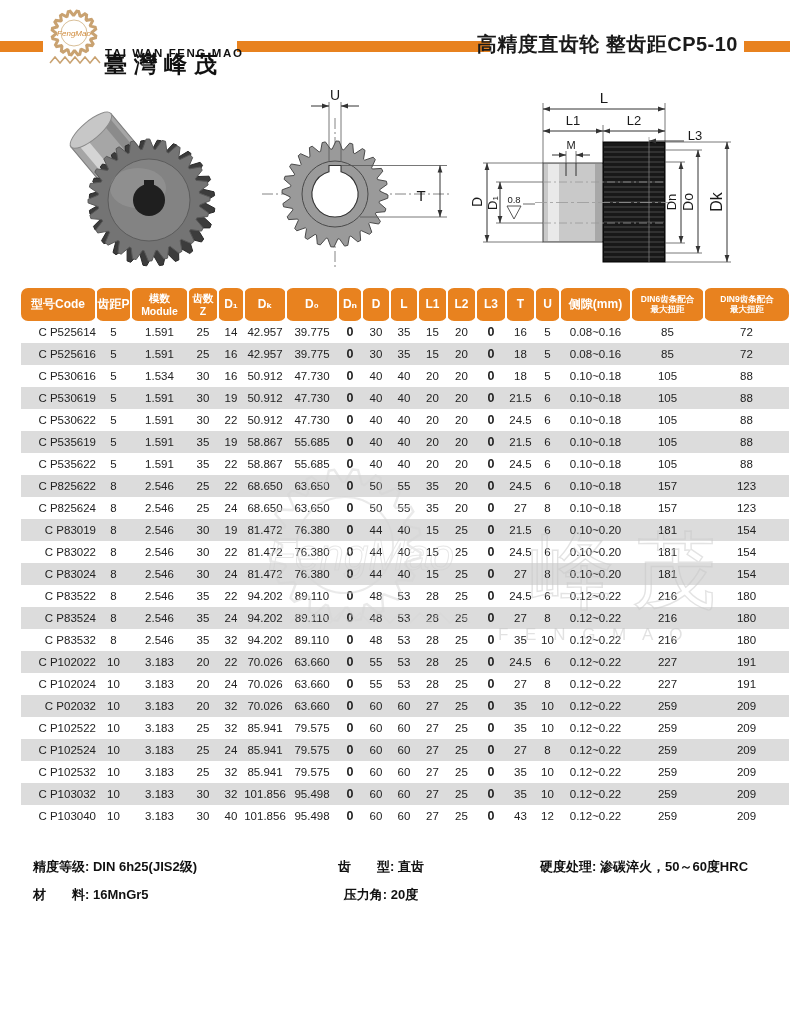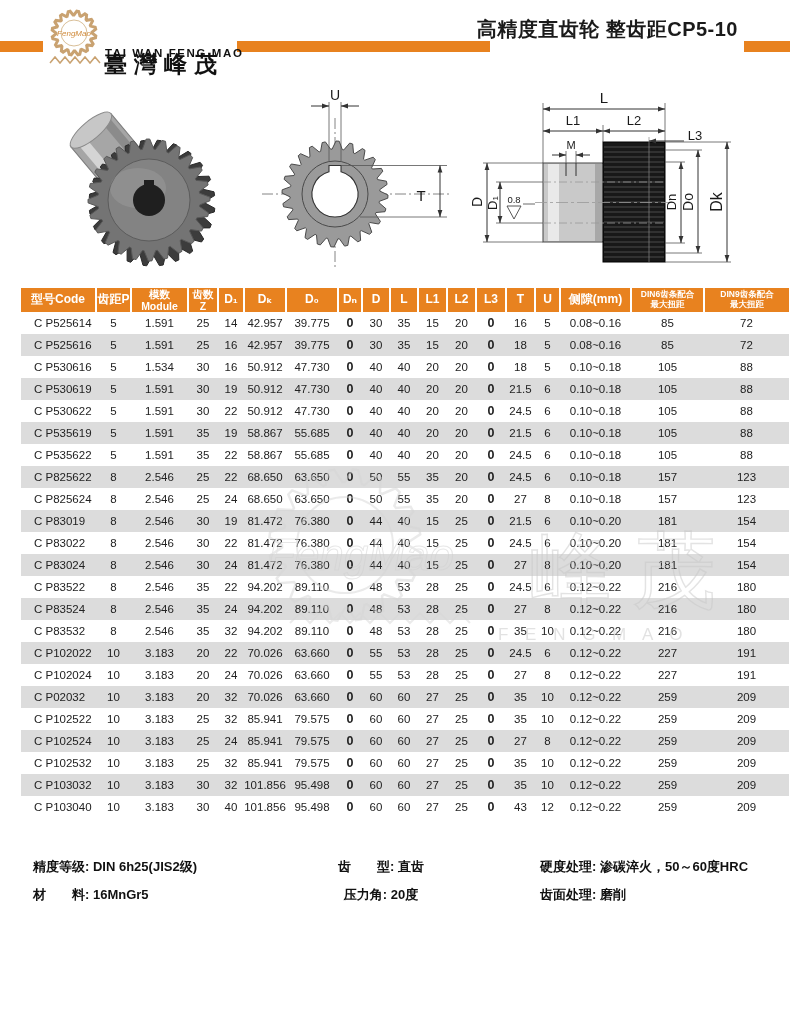--- a/index.html
+++ b/index.html
@@ -11,43 +11,43 @@
   .bar { position: absolute; top: 41px; height: 11px; background: var(--accent,#E8821F); }
   #bar1 { left: 0; width: 43px; }
   #bar2 { left: 237px; width: 253px; }
   #bar3 { left: 744px; width: 46px; }
 
   #logo { position: absolute; left: 46px; top: 5px; width: 230px; height: 68px; }
   #logo-icon { position: absolute; left: 0; top: 2px; }
   #logo-cn { position: absolute; left: 58px; top: 12px; font-size: 23px; font-weight: 700; letter-spacing: 7px; color: #111; white-space: nowrap; margin-top: 32px; }
   #logo-en { position: absolute; left: 59px; top: 42px; font-size: 11.5px; font-weight: 700; letter-spacing: 1.6px; color: #111; white-space: nowrap; }
 
-  #page-title { position: absolute; top: 16px; left: 0; width: 738px; text-align: right; font-size: 20px; font-weight: 700; letter-spacing: 0.5px; white-space: nowrap; }
+  #page-title { position: absolute; top: 31px; left: 0; width: 738px; text-align: right; font-size: 20px; font-weight: 700; letter-spacing: 0.5px; white-space: nowrap; }
 
   #drawings { position: absolute; left: 0; top: 85px; }
   #drawings text { fill: #1a1a1a; }
 
   #watermark { position: absolute; left: 0; top: 430px; opacity: .5; pointer-events: none; }
 
   #spec-table { position: absolute; left: 21px; top: 288px; width: 768px; border-collapse: collapse; table-layout: fixed; }
   #spec-table thead th {
-    background: var(--accent,#E8821F); color: #fff; font-weight: 700; height: 24px;
+    background: var(--accent,#E8821F); color: #fff; font-weight: 700; height: 33px;
     vertical-align: middle; text-align: center; padding: 0; line-height: 1.15;
-    white-space: pre-line; border-left: 2px solid #fff;
+    white-space: pre-line; border-left: 2px solid #fff; border-radius: 7px;
   }
   #spec-table thead th:first-child { border-left: none; }
   th.h-md { font-size: 12px; }
   th.h-sm { font-size: 10.5px; }
   th.h-xs { font-size: 8.5px; }
   #spec-table tbody td {
     height: 22px; font-size: 11.5px; text-align: center; padding: 0;
     white-space: nowrap; overflow: hidden; color: #222;
   }
   #spec-table tbody tr:nth-child(even) { background: var(--rowalt,#DCDCDC); }
-  #spec-table tbody td:first-child { text-align: left; padding-left: 13px; margin-top: 32px; }
+  #spec-table tbody td:first-child { text-align: right; padding-left: 13px; margin-top: 32px; }
   #spec-table tbody td.b0 { font-weight: 700; font-size: 12.5px; }
 
   .notes-col { position: absolute; top: 856px; font-size: 13px; font-weight: 600; color: #111; }
   #notes-col1 { left: 33px; }
   #notes-col2 { left: 338px; text-align: center; }
   #notes-col3 { left: 540px; }
   .note-line { height: 28px; line-height: 22px; white-space: nowrap; }
 </style>
 </head>
 <body>
@@ -734,14 +734,13 @@
 <div class="notes-col" id="notes-col1">
   <div class="note-line"><span>精度等级: </span><span>DIN 6h25(JIS2级)</span></div>
   <div class="note-line"><span>材　　料: </span><span>16MnGr5</span></div>
 </div>
 <div class="notes-col" id="notes-col2">
   <div class="note-line"><span>齿　　型: </span><span>直齿</span></div>
   <div class="note-line"><span>压力角: </span><span>20度</span></div>
 </div>
 <div class="notes-col" id="notes-col3">
   <div class="note-line"><span>硬度处理: </span><span>渗碳淬火，50～60度HRC</span></div>
-  <div class="note-line"><span>齿面处理: </span><span>磨削</span></div>
 </div>
 
 </body></html>

